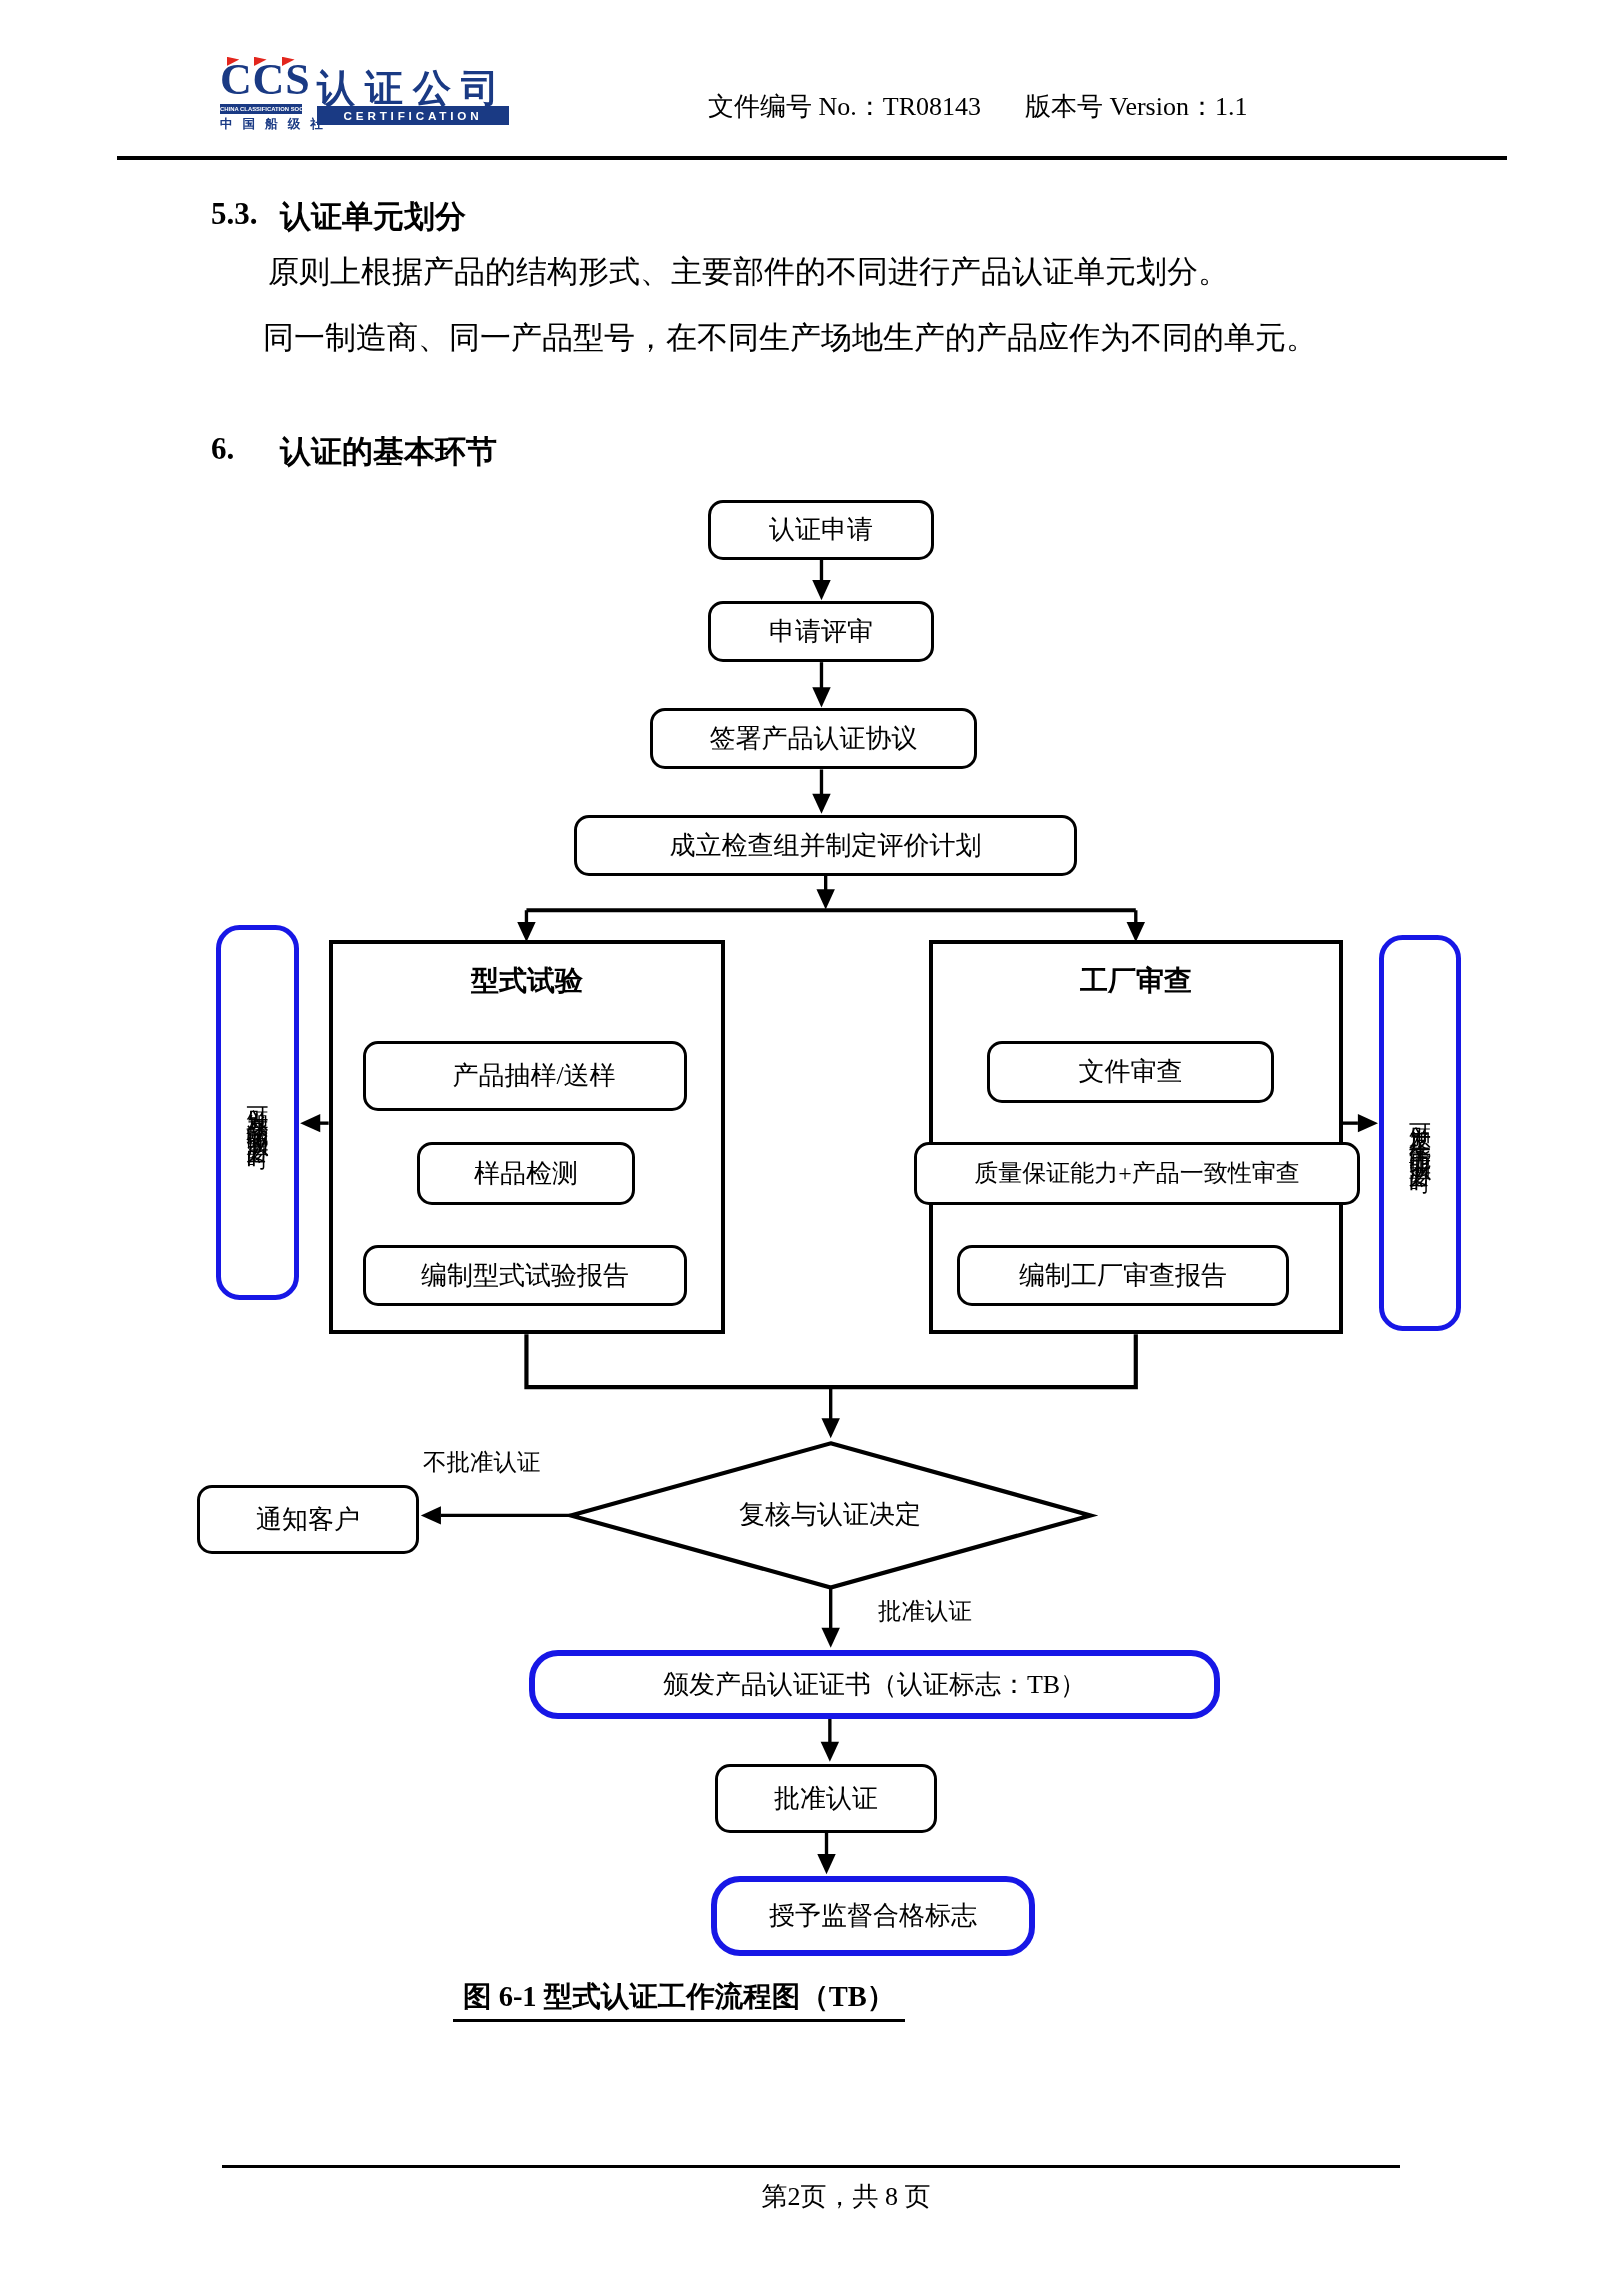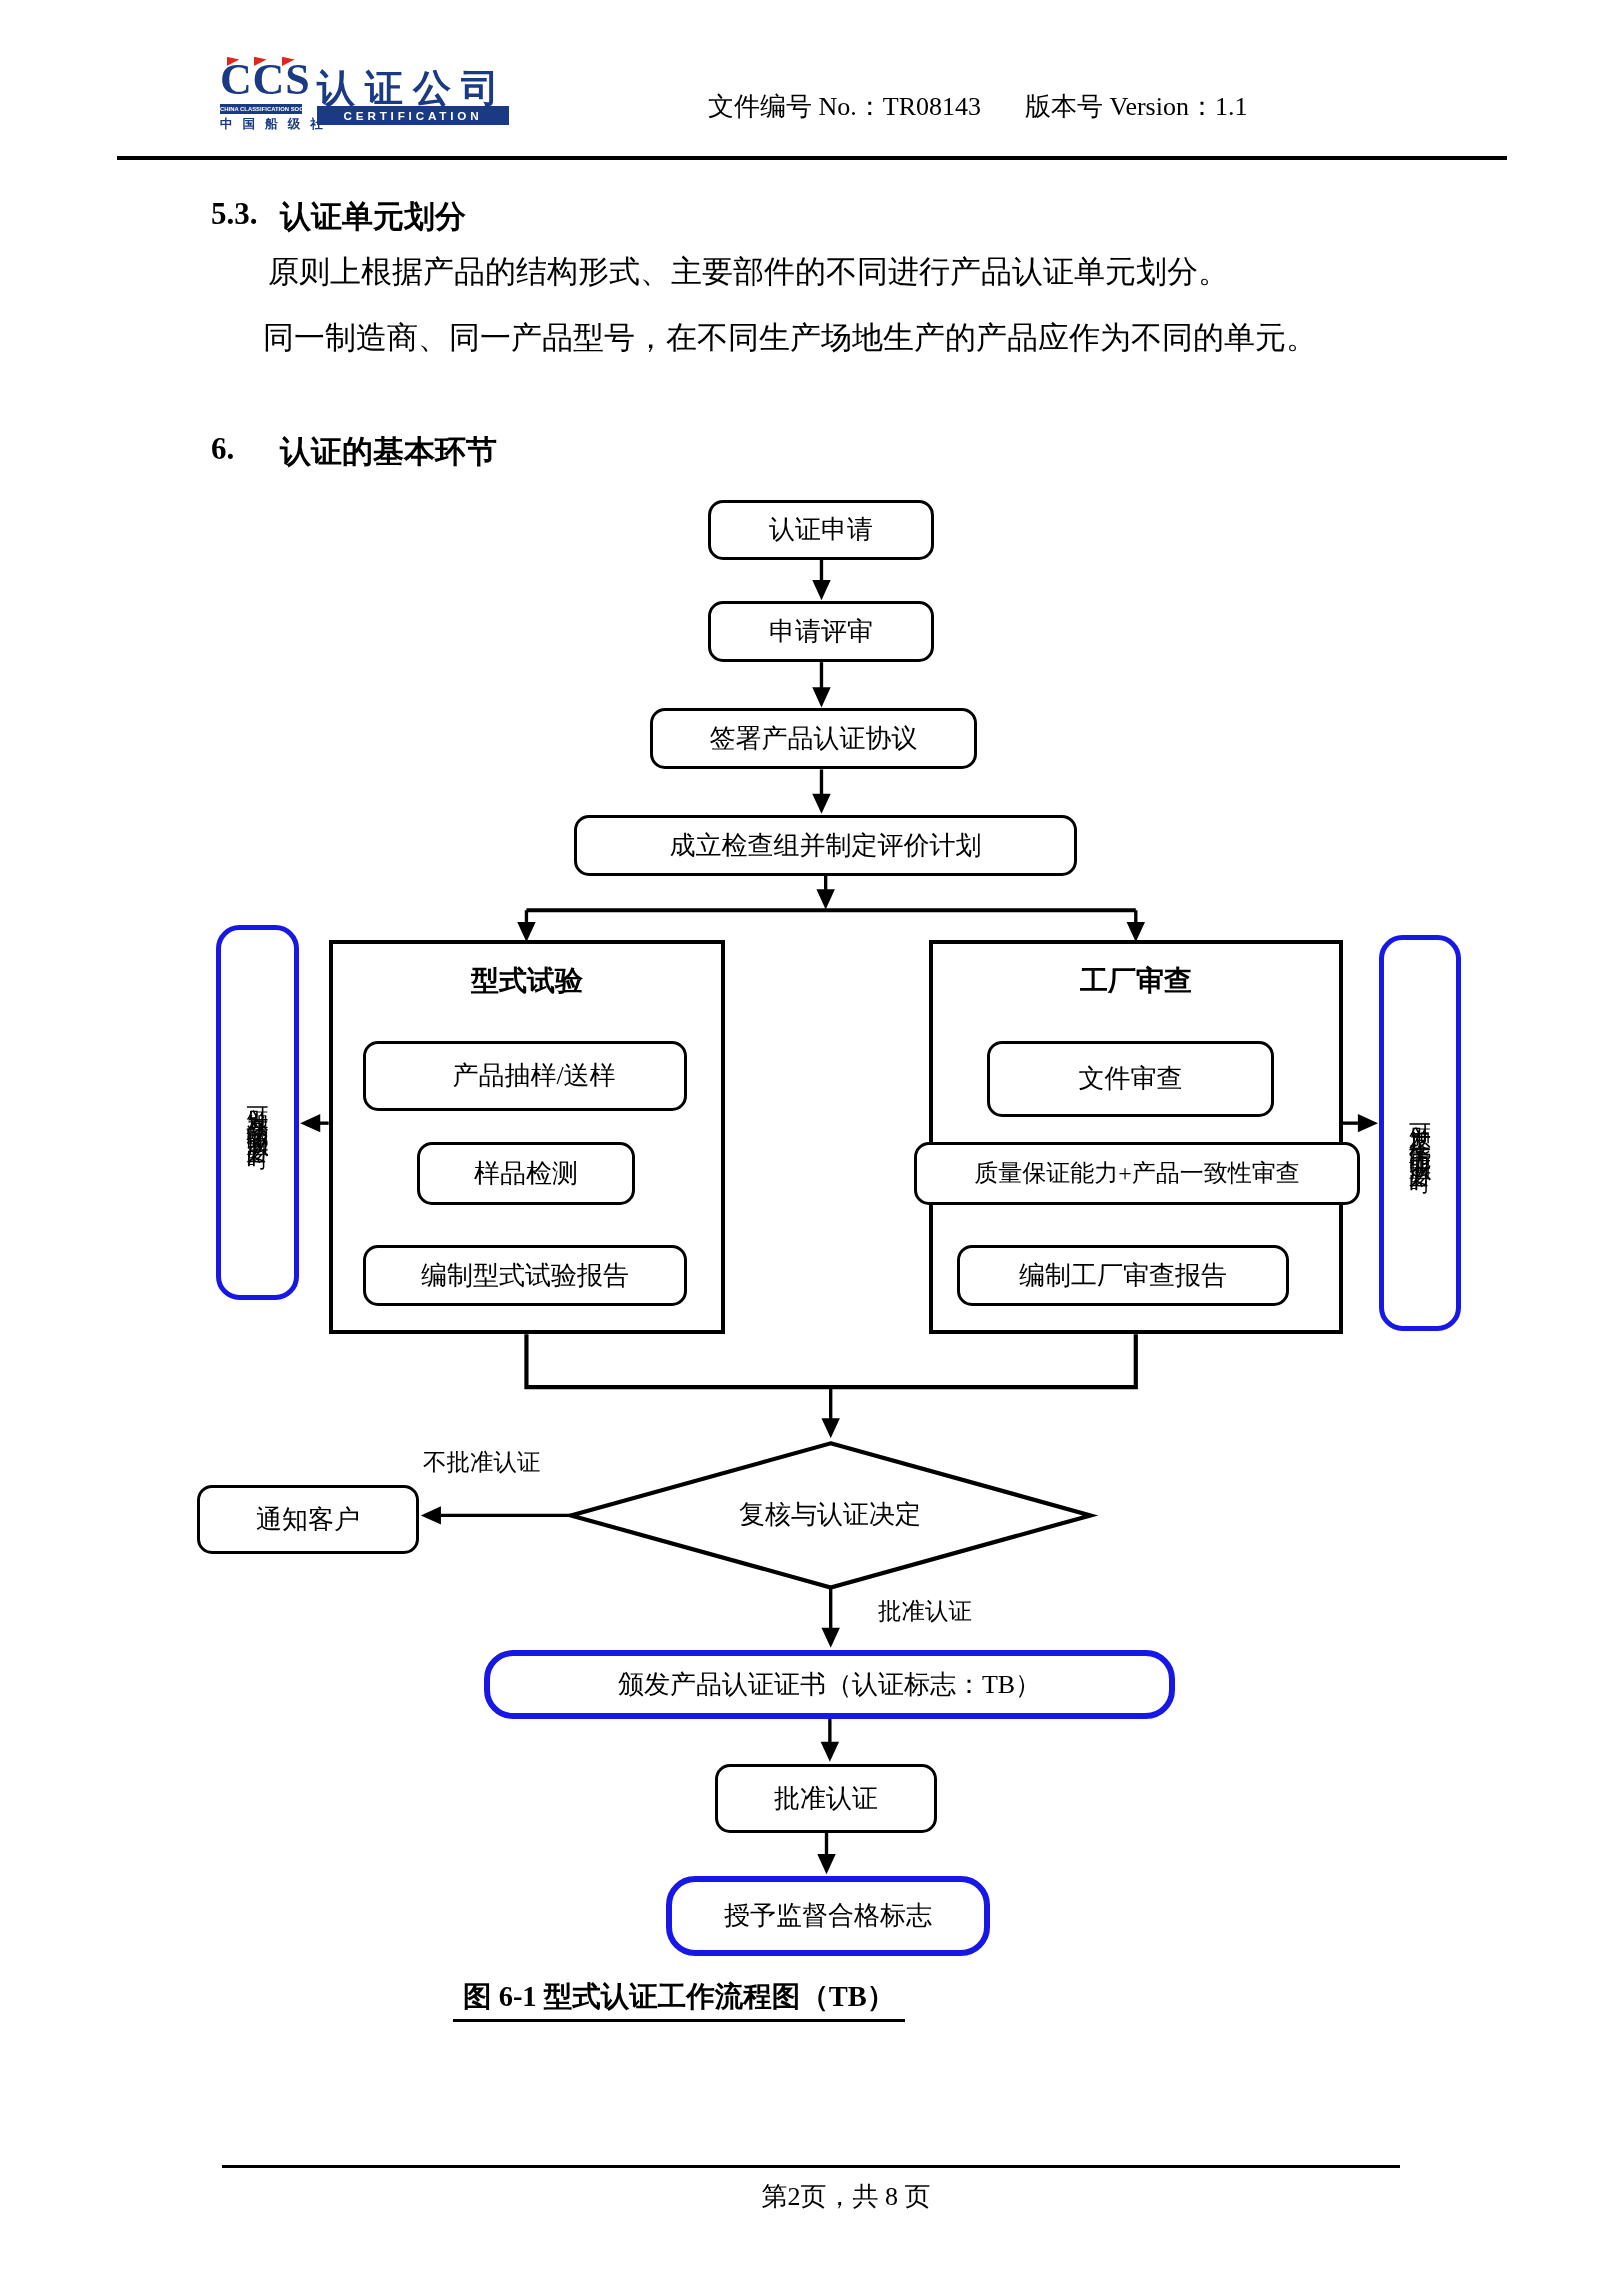--- a/index.html
+++ b/index.html
@@ -72,21 +72,21 @@
     position:absolute; width:100%; top:18.4px; text-align:center;
     font-size:28px; font-weight:bold;
   }
   .blue-note {
     position:absolute; border:5.9px solid var(--blue); border-radius:23.5px;
     background:#fff; box-sizing:border-box;
     display:flex; align-items:center; justify-content:center;
     writing-mode:vertical-rl; text-orientation:mixed;
     font-size:22px; letter-spacing:3.4px; text-align:center;
   }
-  .blue-box { border:6.7px solid var(--blue); border-radius:29px; }
+  .blue-box { border:6.7px solid var(--blue); border-radius:29px;margin-left:45px; }
   .flow-label { position:absolute; font-size:23.5px; white-space:nowrap; }
   .diamond-text {
     position:absolute; left:629px; top:1497px; width:402px; text-align:center;
     font-size:26px; white-space:nowrap;
   }
   .caption-wrap { position:absolute; left:453px; top:1978px; width:754px; text-align:left; }
   .caption-wrap span {
     font-size:28.5px; font-weight:bold; border-bottom:3.4px solid #000; padding:0 10px 6.7px 10px;
     white-space:nowrap;
   }
@@ -170,21 +170,21 @@
   <div class="outer" style="left:329px; top:940px; width:396px; height:394px;">
     <div class="outer-title">型式试验</div>
   </div>
   <div class="node" style="left:363px; top:1041px; width:324px; height:70px;padding-left:18px;">产品抽样/送样</div>
   <div class="node" style="left:417px; top:1142px; width:218px; height:63px;">样品检测</div>
   <div class="node" style="left:363px; top:1245px; width:324px; height:61px;">编制型式试验报告</div>
 
   <div class="outer" style="left:929px; top:940px; width:414px; height:394px;">
     <div class="outer-title">工厂审查</div>
   </div>
-  <div class="node" style="left:987px; top:1041px; width:287px; height:76px;text-align:center;">文件审查</div>
+  <div class="node" style="left:987px; top:1041px; width:287px; height:62px;text-align:center;">文件审查</div>
   <div class="node" style="left:914px; top:1142px; width:446px; height:63px; font-size:24px;">质量保证能力+产品一致性审查</div>
   <div class="node" style="left:957px; top:1245px; width:332px; height:61px;">编制工厂审查报告</div>
 
   <div class="blue-note" style="left:216px; top:925px; width:83px; height:375px;">可颁发产品试验证明（必要时）</div>
   <div class="blue-note" style="left:1379px; top:935px; width:82px; height:396px;">可颁发工厂生产能力证明（必要时）</div>
 
   <div class="diamond-text">复核与认证决定</div>
   <div class="flow-label" style="left:423px; top:1446px;">不批准认证</div>
   <div class="flow-label" style="left:878px; top:1595px;">批准认证</div>
   <div class="node" style="left:197px; top:1485px; width:222px; height:69px;">通知客户</div>

